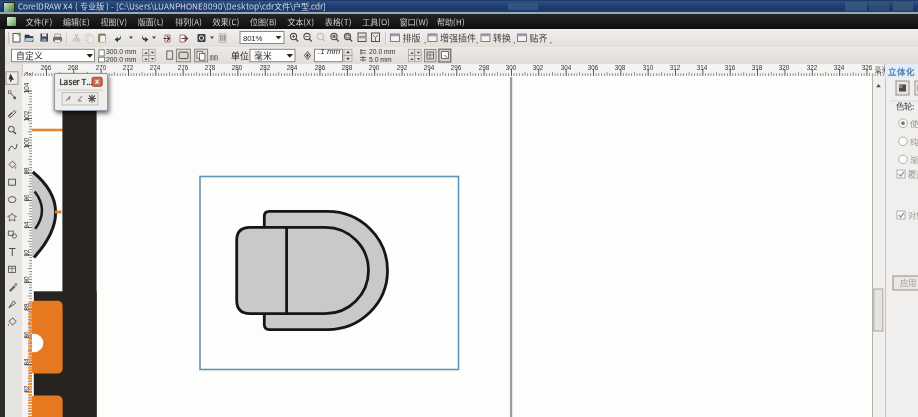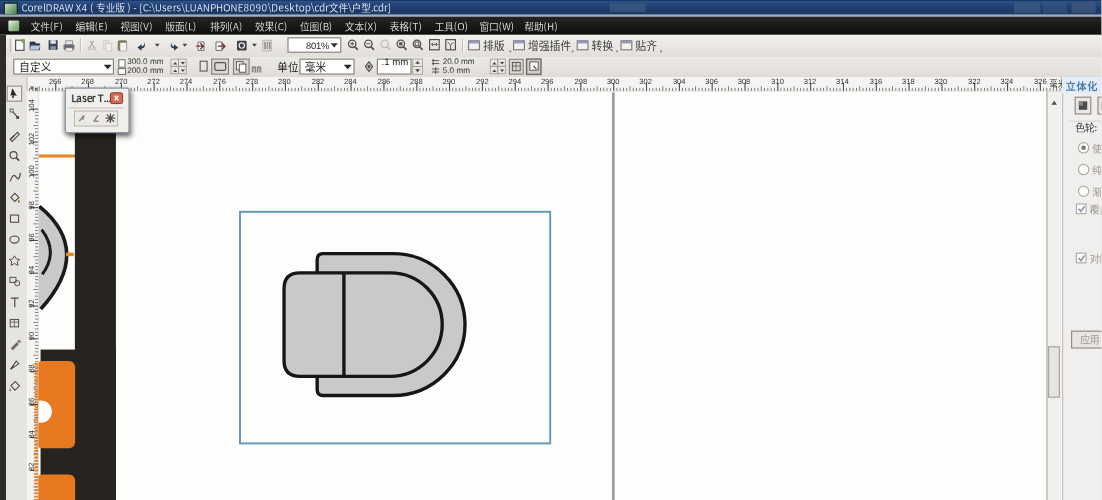--- a/index.html
+++ b/index.html
@@ -67,21 +67,21 @@
 <rect x="197.5" y="5" width="8" height="8" rx="1" fill="#3c3f46"></rect>
     <circle cx="201.5" cy="9" r="2.2" fill="none" stroke="#e8e8e8" stroke-width="1"></circle>
 <path d="M210 7.5 h4 l-2 2.5 z" fill="#444"></path>
 <rect x="219" y="4.5" width="7" height="9" fill="#e2e0dc" stroke="#aaa7a2" stroke-width=".6"></rect>
     <rect x="220.2" y="6" width="1.2" height="6" fill="#888"></rect>
     <rect x="222.2" y="6" width="1.2" height="6" fill="#999"></rect>
     <rect x="224.2" y="6" width="1.2" height="6" fill="#888"></rect>
 <rect x="240" y="2.5" width="44" height="12" fill="#fff" stroke="#8a877f" stroke-width="1"></rect>
 <path d="M275.5 7 h6 l-3 3.5 z" fill="#333"></path>
 </svg>
-<div class="abs" style="left:255px;top:33.5px;font-size:7.8px;color:#222;letter-spacing:-.2px;">801%</div>
+<div class="abs" style="left:243px;top:33.5px;font-size:7.8px;color:#222;letter-spacing:-.2px;">801%</div>
 <svg class="abs" style="left:286px;top:29px" width="120" height="18" viewBox="0 0 120 18">
 <circle cx="7.5" cy="7.5" r="3.1" fill="none" stroke="#55524e" stroke-width="1.1"></circle>
     <path d="M9.6 9.8 l2.6 2.8" stroke="#55524e" stroke-width="1.4"></path>
     <path d="M5.9 7.5 h3.2 M7.5 5.9 v3.2" stroke="#55524e" stroke-width=".9"></path>
 <circle cx="21" cy="7.5" r="3.1" fill="none" stroke="#55524e" stroke-width="1.1"></circle>
     <path d="M23.1 9.8 l2.6 2.8" stroke="#55524e" stroke-width="1.4"></path>
     <path d="M19.4 7.5 h3.2" stroke="#55524e" stroke-width=".9"></path>
 <circle cx="34.5" cy="7.5" r="3.1" fill="none" stroke="#c2bfba" stroke-width="1.1"></circle>
     <path d="M36.6 9.8 l2.6 2.8" stroke="#c2bfba" stroke-width="1.4"></path>
 <circle cx="48" cy="7.5" r="3.1" fill="none" stroke="#55524e" stroke-width="1.1"></circle>
@@ -149,21 +149,21 @@
     <rect x="199.4" y="6.4" width="5.5" height="6.8" fill="#fcfcfa" stroke="#55524c" stroke-width=".8"></rect>
 <path d="M209.89 13.41L210.50 13.41L210.50 9.70Q210.64 9.25 210.73 9.12Q210.81 9.00 211.03 9.00Q211.28 9.00 211.33 9.14Q211.38 9.28 211.38 9.77L211.38 13.41L211.95 13.41L211.95 9.70Q212.09 9.25 212.16 9.12Q212.23 9.00 212.47 9.00Q212.70 9.00 212.77 9.12Q212.84 9.25 212.84 9.77L212.84 13.41L213.44 13.41L213.44 9.62Q213.44 8.78 213.30 8.56Q213.17 8.34 212.70 8.34Q212.33 8.34 212.20 8.49Q212.06 8.64 211.94 9.08Q211.86 8.62 211.76 8.48Q211.66 8.34 211.28 8.34Q210.86 8.34 210.74 8.48Q210.62 8.61 210.47 9.02L210.42 9.02L210.38 8.45L209.89 8.45L209.89 13.41Z M214.14 13.41L214.75 13.41L214.75 9.70Q214.89 9.25 214.98 9.12Q215.06 9.00 215.28 9.00Q215.53 9.00 215.58 9.14Q215.62 9.28 215.62 9.77L215.62 13.41L216.20 13.41L216.20 9.70Q216.34 9.25 216.41 9.12Q216.48 9.00 216.72 9.00Q216.95 9.00 217.02 9.12Q217.09 9.25 217.09 9.77L217.09 13.41L217.69 13.41L217.69 9.62Q217.69 8.78 217.55 8.56Q217.42 8.34 216.95 8.34Q216.58 8.34 216.45 8.49Q216.31 8.64 216.19 9.08Q216.11 8.62 216.01 8.48Q215.91 8.34 215.53 8.34Q215.11 8.34 214.99 8.48Q214.88 8.61 214.70 9.02L214.67 9.02L214.61 8.45L214.14 8.45L214.14 13.41Z" fill="#55524e"></path>
 <path d="M232.94 8.40L235.03 8.40L235.03 9.40L232.94 9.40L232.94 8.40Z M235.72 8.40L237.91 8.40L237.91 9.40L235.72 9.40L235.72 8.40Z M232.94 6.40L235.03 6.40L235.03 7.88L232.94 7.88L232.94 6.40Z M235.72 6.40L237.91 6.40L237.91 7.88L235.72 7.88L235.72 6.40Z M237.23 4.31Q237.03 4.78 236.85 5.09Q236.67 5.40 236.36 5.84L234.22 5.84L234.58 5.67Q234.41 5.28 234.20 4.99Q233.98 4.71 233.62 4.31L233.06 4.59Q233.39 4.96 233.56 5.22Q233.73 5.48 233.92 5.84L232.30 5.84L232.30 9.98L235.03 9.98L235.03 10.79L231.47 10.79L231.47 11.40L235.03 11.40L235.03 13.45L235.72 13.45L235.72 11.40L239.34 11.40L239.34 10.79L235.72 10.79L235.72 9.98L238.58 9.98L238.58 5.84L237.09 5.84Q237.38 5.46 237.53 5.23Q237.69 4.99 237.95 4.56L237.23 4.31Z M243.23 6.40L243.23 7.06L248.05 7.06L248.05 6.40L243.23 6.40Z M243.83 7.79Q244.09 9.13 244.22 10.04Q244.34 10.95 244.42 11.96L245.08 11.74Q244.98 10.76 244.85 9.88Q244.72 9.01 244.42 7.63L243.83 7.79Z M245.02 4.49Q245.17 5.06 245.27 5.43Q245.36 5.81 245.42 6.29L246.08 6.04Q246.00 5.56 245.90 5.20Q245.80 4.84 245.64 4.28L245.02 4.49Z M242.86 12.40L242.86 13.04L248.41 13.04L248.41 12.40L246.58 12.40Q246.91 11.10 247.09 10.15Q247.27 9.20 247.50 7.70L246.81 7.57Q246.64 9.03 246.47 10.06Q246.30 11.10 245.97 12.40L242.86 12.40Z M242.52 4.40Q242.02 6.12 241.60 6.83Q241.19 7.54 240.33 8.49Q240.44 8.65 240.54 8.85Q240.64 9.04 240.70 9.21Q241.00 8.87 241.15 8.67Q241.30 8.48 241.58 8.04L241.58 13.40L242.23 13.40L242.23 6.92Q242.58 6.29 242.73 5.88Q242.89 5.46 243.14 4.63L242.52 4.40Z M250.22 8.63Q250.53 8.63 250.66 8.52Q250.80 8.40 250.80 8.03Q250.80 7.67 250.66 7.53Q250.53 7.40 250.22 7.40Q249.89 7.40 249.77 7.53Q249.64 7.67 249.64 8.03Q249.64 8.40 249.77 8.52Q249.89 8.63 250.22 8.63Z M250.22 12.40Q250.53 12.40 250.66 12.28Q250.80 12.15 250.80 11.76Q250.80 11.43 250.66 11.31Q250.53 11.18 250.22 11.18Q249.89 11.18 249.77 11.31Q249.64 11.43 249.64 11.81Q249.64 12.15 249.77 12.28Q249.89 12.40 250.22 12.40Z" fill="#222"></path>
 <rect x="250" y="2.3" width="45" height="12.4" fill="#fff" stroke="#8a877f" stroke-width="1"></rect>
 <path d="M254.61 8.20L254.61 9.65L255.20 9.65L255.20 8.68L261.59 8.68L261.59 9.61L262.20 9.61L262.20 8.20L254.61 8.20Z M256.36 6.62L260.48 6.62L260.48 7.20L256.36 7.20L256.36 6.62Z M255.70 6.20L255.70 7.64L261.17 7.64L261.17 6.20L255.70 6.20Z M257.78 4.15Q257.91 4.31 257.97 4.40Q258.03 4.50 258.12 4.68L254.47 4.68L254.47 5.20L262.33 5.20L262.33 4.68L258.88 4.68Q258.75 4.47 258.66 4.32Q258.56 4.18 258.39 3.97L257.78 4.15Z M260.39 8.86Q259.31 9.32 258.31 9.50Q257.31 9.67 255.72 9.81Q255.77 9.42 255.80 9.50Q255.83 9.57 255.84 9.70Q256.45 9.78 256.79 9.73Q257.12 9.68 257.78 9.57L257.78 10.59L255.11 10.87L255.16 11.29L257.78 11.12L257.78 11.64L254.69 11.84L254.73 12.32L257.78 12.11L257.78 12.34Q257.78 13.04 257.93 13.12Q258.08 13.20 259.14 13.20Q259.36 13.20 260.23 13.20Q261.11 13.20 261.36 13.20Q262.14 13.20 262.24 13.11Q262.34 13.01 262.44 12.17Q262.25 12.14 262.13 12.10Q262.02 12.06 261.86 11.97Q261.83 12.61 261.78 12.66Q261.73 12.72 261.30 12.72Q260.92 12.72 260.18 12.72Q259.44 12.72 259.16 12.72Q258.55 12.72 258.48 12.68Q258.42 12.65 258.42 12.34L258.42 12.07L261.95 11.82L261.92 11.34L258.42 11.59L258.42 11.07L261.44 10.87L261.39 10.36L258.42 10.61L258.42 10.03Q259.28 9.93 259.68 9.88Q260.08 9.82 260.67 9.59L260.39 8.86Z M270.16 4.65Q269.84 5.48 269.57 6.06Q269.30 6.64 268.86 7.32L269.42 7.64Q269.88 6.97 270.16 6.43Q270.44 5.90 270.86 5.00L270.16 4.65Z M264.02 5.06Q264.52 5.84 264.77 6.36Q265.03 6.89 265.22 7.56L265.88 7.22Q265.66 6.53 265.39 6.01Q265.12 5.50 264.61 4.75L264.02 5.06Z M267.03 4.14L267.03 8.20L263.50 8.20L263.50 8.87L266.52 8.87Q265.75 10.23 265.11 10.90Q264.47 11.57 263.30 12.26Q263.45 12.42 263.56 12.55Q263.67 12.68 263.80 12.87Q264.95 12.09 265.59 11.40Q266.22 10.72 267.03 9.23L267.03 13.32L267.73 13.32L267.73 9.20Q268.58 10.64 269.21 11.33Q269.84 12.03 271.02 12.79Q271.12 12.59 271.23 12.45Q271.34 12.31 271.52 12.17Q270.34 11.50 269.70 10.84Q269.05 10.18 268.25 8.87L271.28 8.87L271.28 8.20L267.73 8.20L267.73 4.14L267.03 4.14Z" fill="#222"></path>
 <path d="M286.5 7 h6.5 l-3.2 3.8 z" fill="#222"></path>
 <path d="M307.5 4.5 l3 4 -3 4 -3 -4 z" fill="none" stroke="#55524e" stroke-width="1"></path>
     <path d="M307.5 6.5 l1.6 2 -1.6 2 -1.6 -2 z" fill="#55524e"></path>
 <rect x="314.5" y="2.3" width="28" height="12.4" fill="#fff" stroke="#8a877f" stroke-width="1"></rect>
 </svg>
-<div class="abs" style="left:318px;top:47px;font-size:8px;color:#222;">.1 mm</div>
+<div class="abs" style="left:318px;top:47px;font-size:8px;color:#222;font-style:italic;">.1 mm</div>
 <svg class="abs" style="left:0;top:47px" width="918" height="17" viewBox="0 0 918 17">
 <rect x="344" y="2.2" width="8" height="6.3" fill="#e8e6e2" stroke="#95918b" stroke-width=".6"></rect>
     <path d="M346 6.2 l2 -2.4 2 2.4 z" fill="#444"></path>
 <rect x="344" y="8.5" width="8" height="6.3" fill="#e8e6e2" stroke="#95918b" stroke-width=".6"></rect>
     <path d="M346 10.8 l2 2.4 2 -2.4 z" fill="#444"></path>
 <path d="M360 3.5 h6 m-6 2.5 h6 m-5 -4 v5.5" stroke="#55524e" stroke-width=".8" fill="none"></path>
 <path d="M360 10.5 h6 m-6 2.5 h6 m-3 -4 v5.5" stroke="#55524e" stroke-width=".8" fill="none"></path>
 </svg>
 <div class="abs" style="left:369px;top:48.2px;font-size:6.8px;color:#333;line-height:7.4px;">20.0 mm<br>5.0 mm</div>
 <svg class="abs" style="left:0;top:47px" width="918" height="17" viewBox="0 0 918 17">

